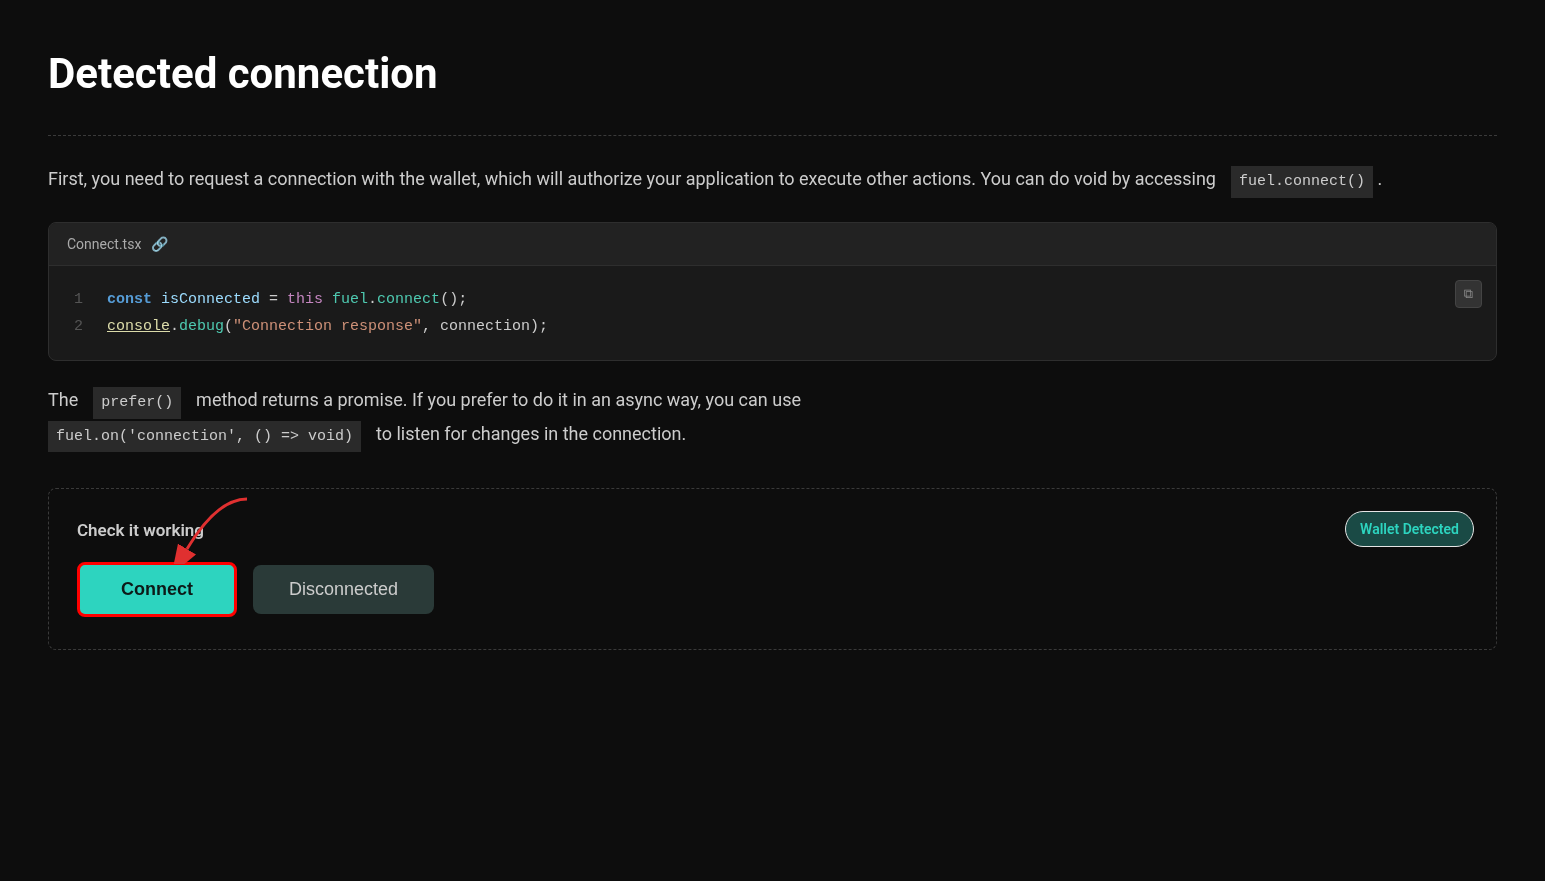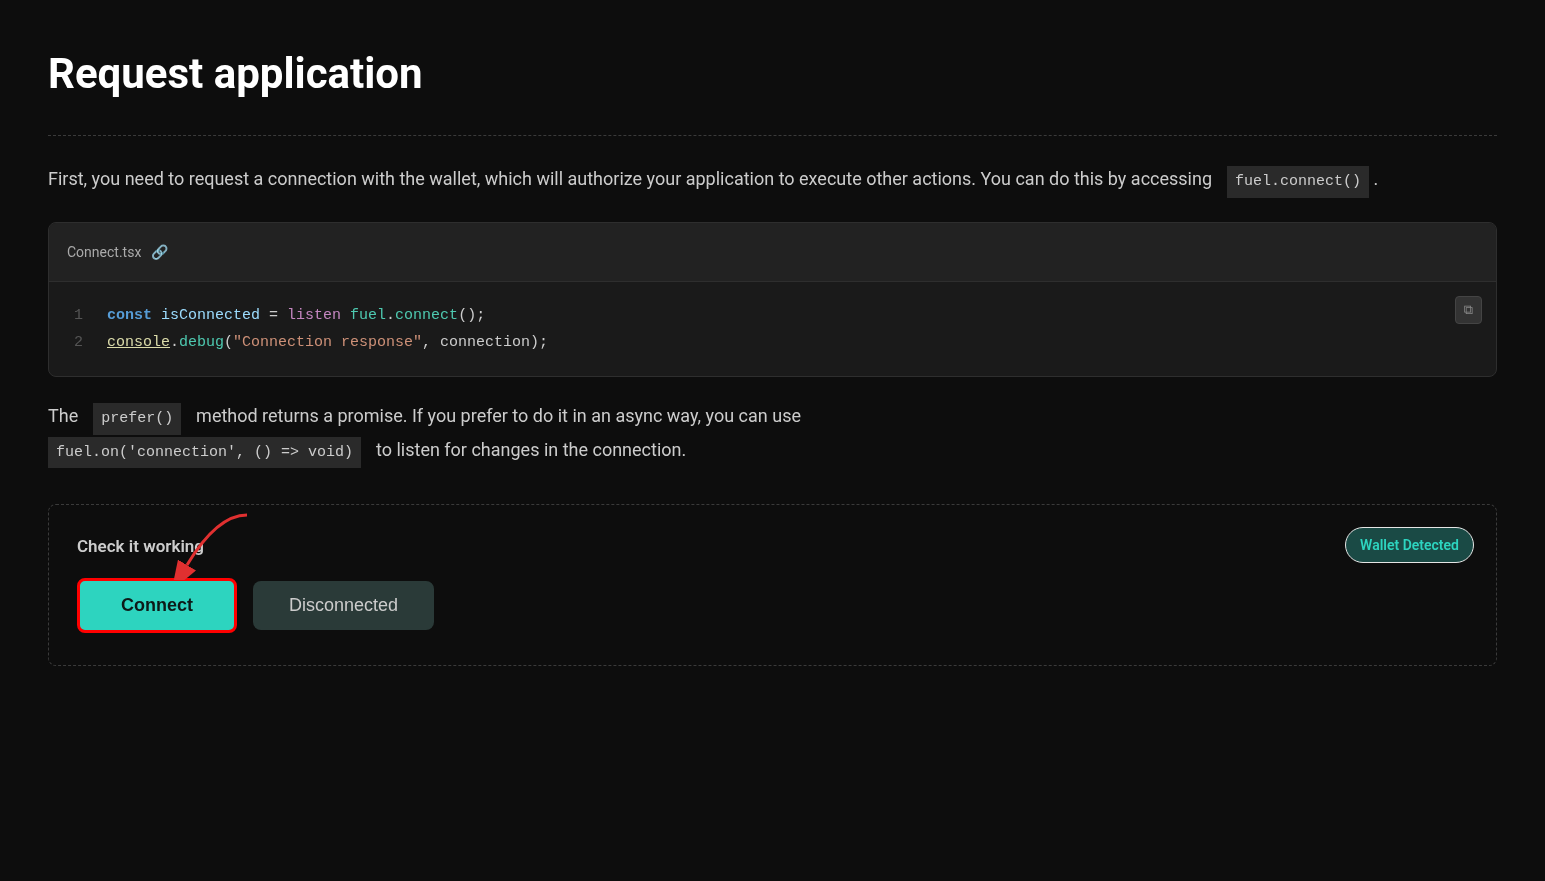--- a/index.html
+++ b/index.html
@@ -52,21 +52,21 @@
     .code-block-container {
       background-color: #1a1a1a;
       border: 1px solid #2e2e2e;
       border-radius: 8px;
       margin: 24px 0;
       overflow: hidden;
     }
 
     .code-block-header {
       background-color: #222222;
-      padding: 18px 18px;
+      padding: 10px 18px;
       display: flex;
       align-items: center;
       gap: 10px;
       border-bottom: 1px solid #2e2e2e;
     }
 
     .code-block-filename {
       color: #aaaaaa;
       font-size: 14px;
       font-family: -apple-system, BlinkMacSystemFont, 'Segoe UI', Roboto, sans-serif;
@@ -185,41 +185,41 @@
 
     .arrow-indicator {
       position: absolute;
       left: 88px;
       top: -54px;
     }
   </style>
 </head>
 <body>
 
-<h1 class="page-title">Request application</h1>
+<h1 class="page-title">Detected connection</h1>
 
 <hr class="divider">
 
 <p class="description-text">
-  <span>First, you need to request a connection with the wallet, which will authorize your application to execute other actions. You can do this by accessing</span>
+  <span>First, you need to request a connection with the wallet, which will authorize your application to execute other actions. You can do void by accessing</span>
   <span style="display:inline-block; width:6px;"></span>
   <code class="inline-code">fuel.connect()</code>
   <span>.</span>
 </p>
 
 <div class="code-block-container">
   <div class="code-block-header">
     <span class="code-block-filename">Connect.tsx</span>
     <span class="link-icon">🔗</span>
   </div>
   <div class="code-block-body">
     <div class="code-line">
       <span class="line-number">1</span>
       <span class="code-content">
-        <span class="kw-const">const </span><span style="color:#9cdcfe;">isConnected</span><span> = </span><span class="kw-await">listen </span><span class="kw-fuel">fuel</span><span>.</span><span class="kw-method">connect</span><span>();</span>
+        <span class="kw-const">const </span><span style="color:#9cdcfe;">isConnected</span><span> = </span><span class="kw-await">this </span><span class="kw-fuel">fuel</span><span>.</span><span class="kw-method">connect</span><span>();</span>
       </span>
     </div>
     <div class="code-line">
       <span class="line-number">2</span>
       <span class="code-content">
         <span class="kw-console">console</span><span>.</span><span class="kw-method">debug</span><span>(</span><span class="kw-string">"Connection response"</span><span>, connection);</span>
       </span>
     </div>
     <button class="copy-btn">⧉</button>
   </div>

